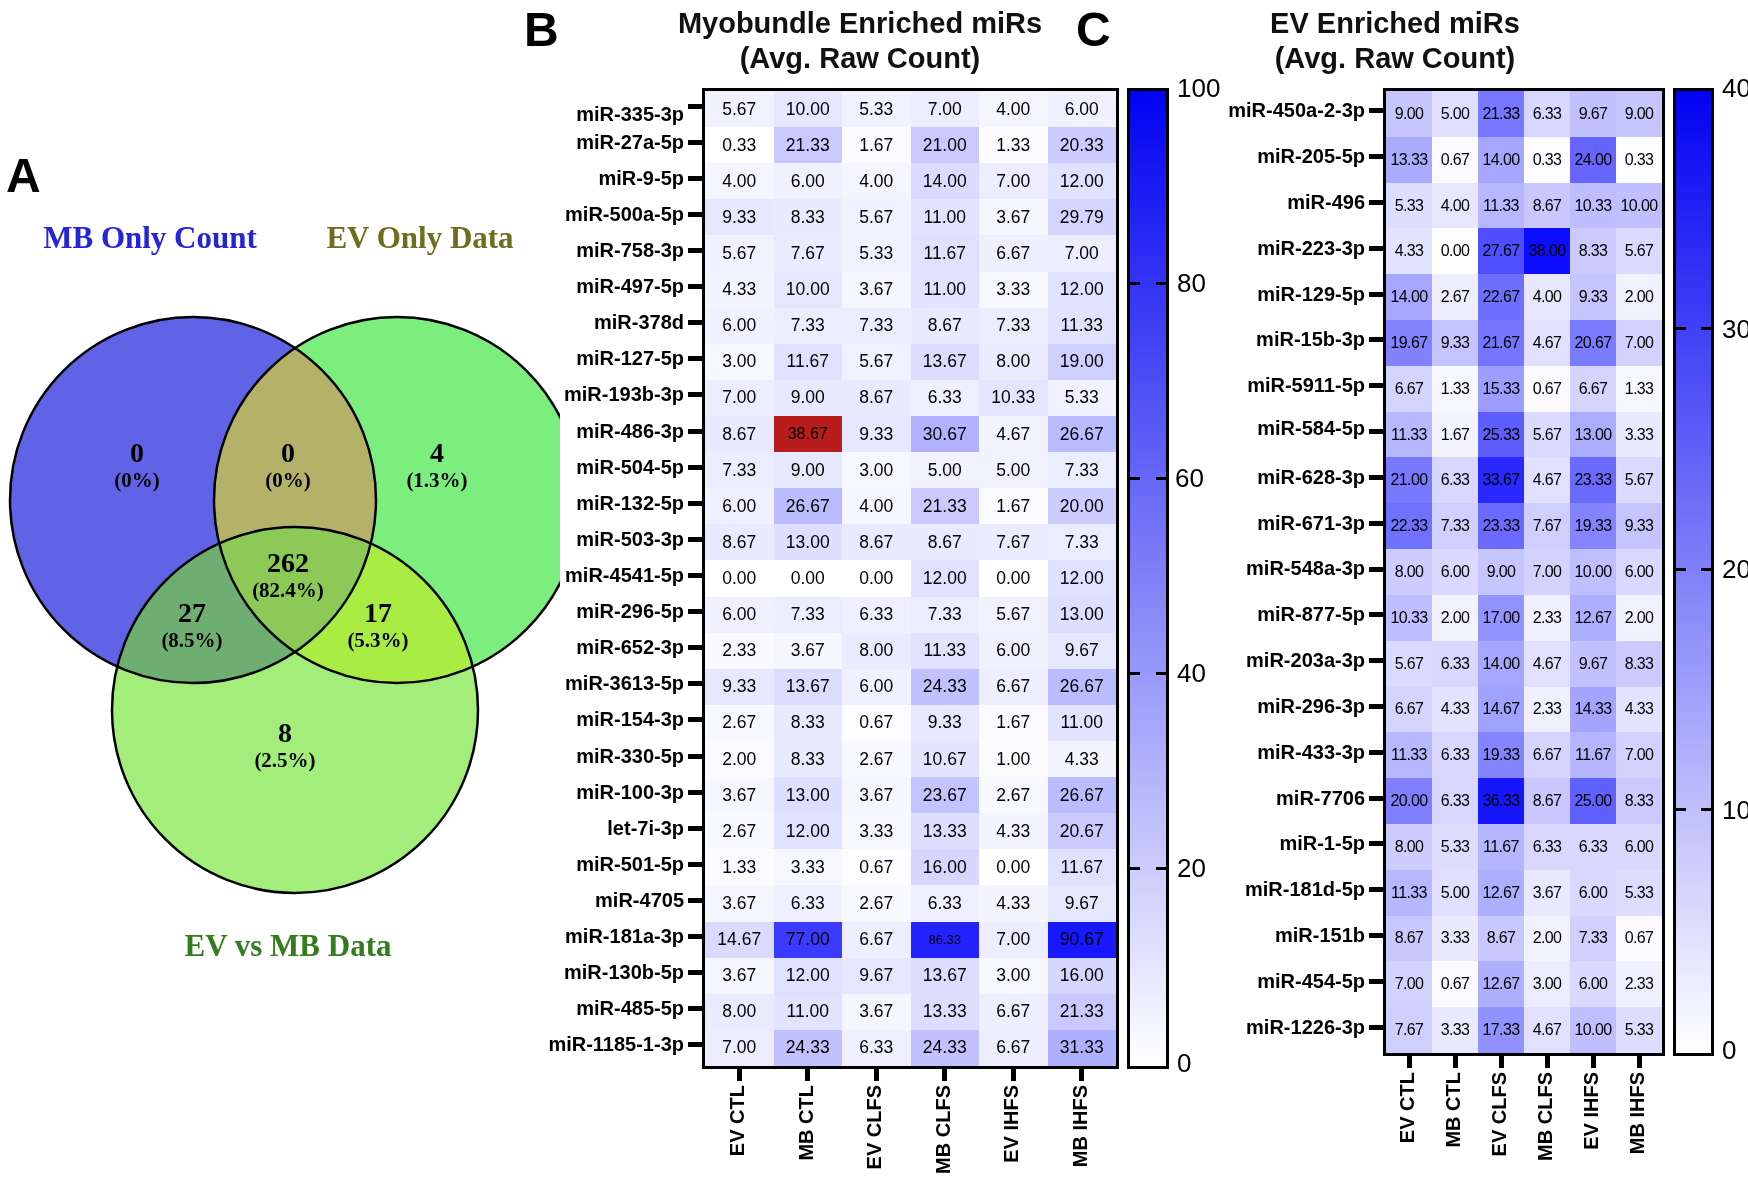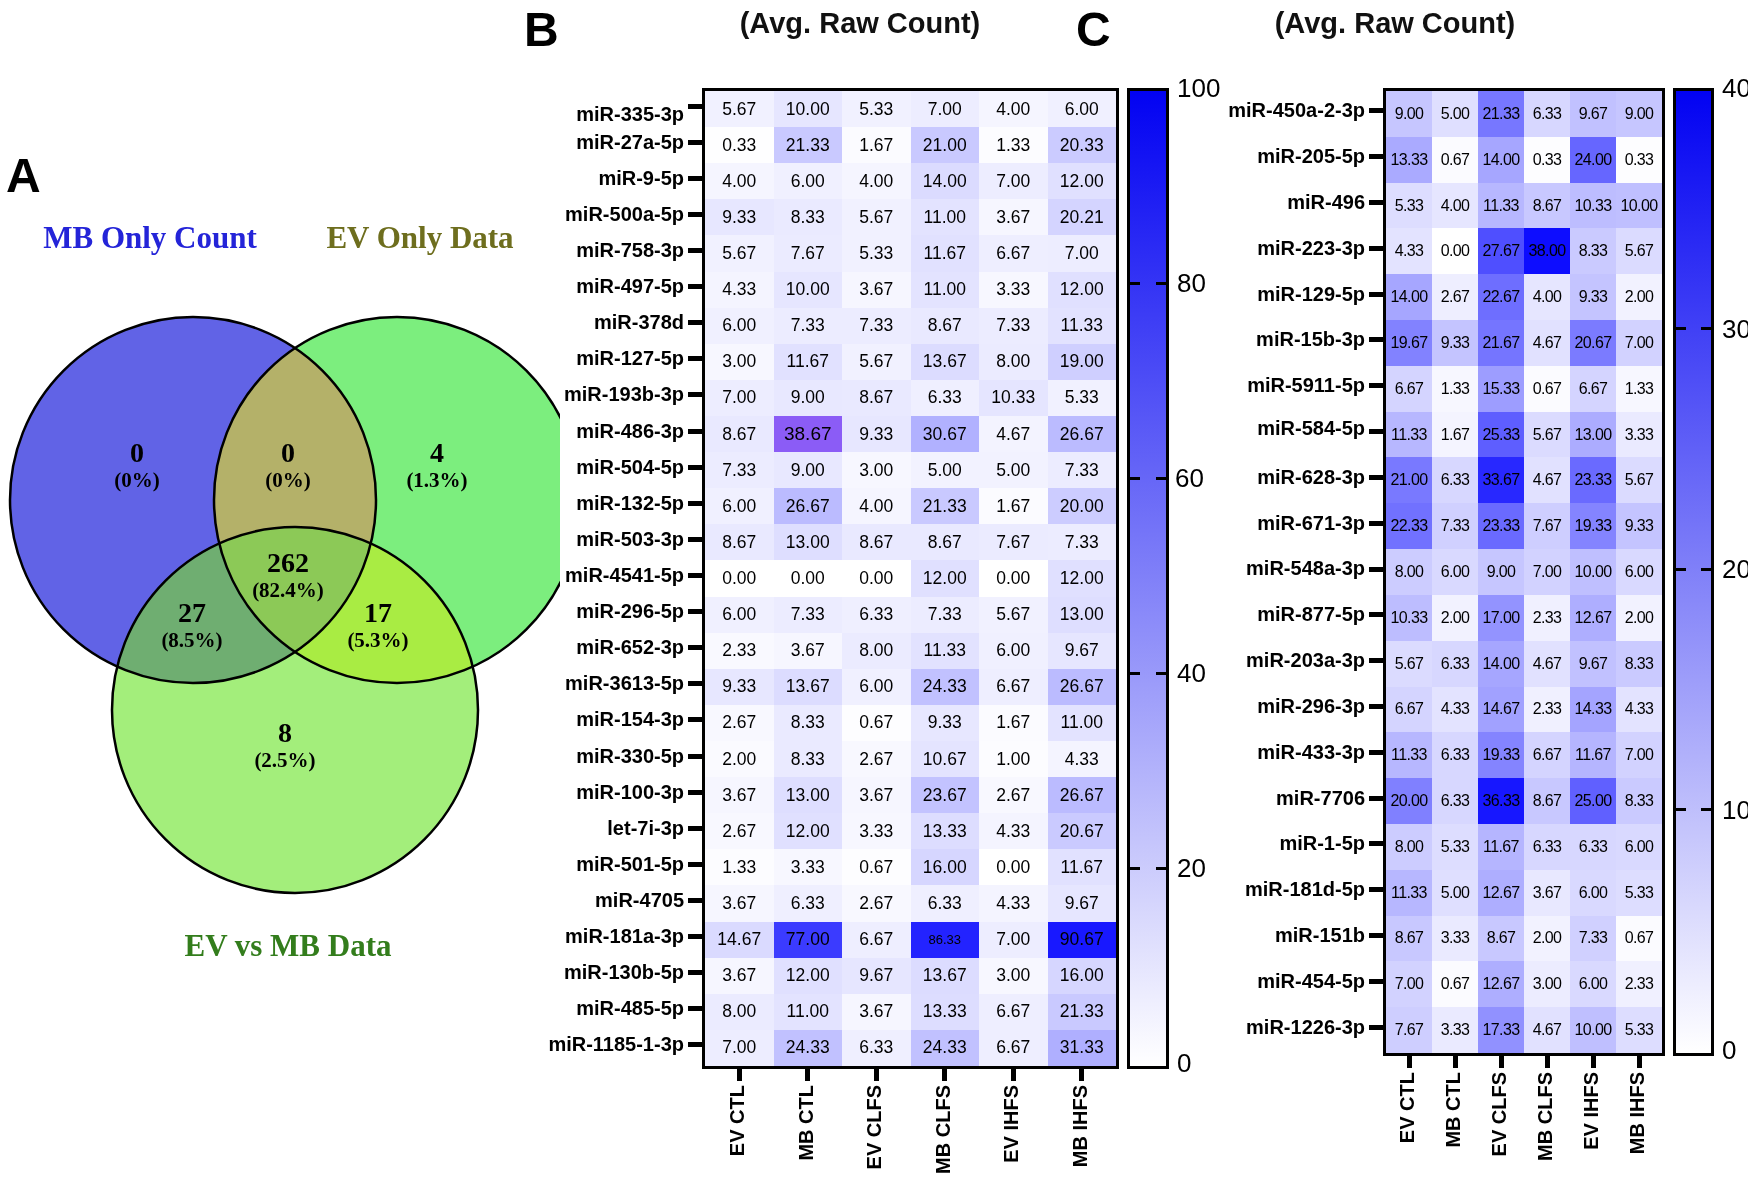--- a/index.html
+++ b/index.html
@@ -94,20 +94,21 @@
   <div class="venn-region" style="left:378px;top:598px;">
     <span class="cnt">17</span>
     <span class="pct">(5.3%)</span>
   </div>
   <div class="venn-region" style="left:285px;top:718px;">
     <span class="cnt">8</span>
     <span class="pct">(2.5%)</span>
   </div>
 
   <div class="hm-title" style="left:645px;top:6px;width:430px;">
+    <div>Myobundle Enriched miRs</div>
     <div>(Avg. Raw Count)</div>
   </div>
   <div id="heatB">
       <div class="hm-grid" style="left: 702px; top: 88px; width: 411px; height: 975px;">
         <div class="hm-cell" style="left: 0px; top: 0px; width: 68.5px; height: 36.1111px; background: rgb(241, 241, 255); font-size: 17.5px;">5.67</div>
         <div class="hm-cell" style="left: 68.5px; top: 0px; width: 68.5px; height: 36.1111px; background: rgb(230, 230, 255); font-size: 17.5px;">10.00</div>
         <div class="hm-cell" style="left: 137px; top: 0px; width: 68.5px; height: 36.1111px; background: rgb(241, 241, 255); font-size: 17.5px;">5.33</div>
         <div class="hm-cell" style="left: 205.5px; top: 0px; width: 68.5px; height: 36.1111px; background: rgb(237, 237, 255); font-size: 17.5px;">7.00</div>
         <div class="hm-cell" style="left: 274px; top: 0px; width: 68.5px; height: 36.1111px; background: rgb(245, 245, 255); font-size: 17.5px;">4.00</div>
         <div class="hm-cell" style="left: 342.5px; top: 0px; width: 68.5px; height: 36.1111px; background: rgb(240, 240, 255); font-size: 17.5px;">6.00</div>
@@ -121,21 +122,21 @@
         <div class="hm-cell" style="left: 68.5px; top: 72.2222px; width: 68.5px; height: 36.1111px; background: rgb(240, 240, 255); font-size: 17.5px;">6.00</div>
         <div class="hm-cell" style="left: 137px; top: 72.2222px; width: 68.5px; height: 36.1111px; background: rgb(245, 245, 255); font-size: 17.5px;">4.00</div>
         <div class="hm-cell" style="left: 205.5px; top: 72.2222px; width: 68.5px; height: 36.1111px; background: rgb(219, 219, 255); font-size: 17.5px;">14.00</div>
         <div class="hm-cell" style="left: 274px; top: 72.2222px; width: 68.5px; height: 36.1111px; background: rgb(237, 237, 255); font-size: 17.5px;">7.00</div>
         <div class="hm-cell" style="left: 342.5px; top: 72.2222px; width: 68.5px; height: 36.1111px; background: rgb(224, 224, 255); font-size: 17.5px;">12.00</div>
         <div class="hm-cell" style="left: 0px; top: 108.333px; width: 68.5px; height: 36.1111px; background: rgb(231, 231, 255); font-size: 17.5px;">9.33</div>
         <div class="hm-cell" style="left: 68.5px; top: 108.333px; width: 68.5px; height: 36.1111px; background: rgb(234, 234, 255); font-size: 17.5px;">8.33</div>
         <div class="hm-cell" style="left: 137px; top: 108.333px; width: 68.5px; height: 36.1111px; background: rgb(241, 241, 255); font-size: 17.5px;">5.67</div>
         <div class="hm-cell" style="left: 205.5px; top: 108.333px; width: 68.5px; height: 36.1111px; background: rgb(227, 227, 255); font-size: 17.5px;">11.00</div>
         <div class="hm-cell" style="left: 274px; top: 108.333px; width: 68.5px; height: 36.1111px; background: rgb(246, 246, 255); font-size: 17.5px;">3.67</div>
-        <div class="hm-cell" style="left: 342.5px; top: 108.333px; width: 68.5px; height: 36.1111px; background: rgb(212, 212, 255); font-size: 17.5px;">20.21</div>
+        <div class="hm-cell" style="left: 342.5px; top: 108.333px; width: 68.5px; height: 36.1111px; background: rgb(212, 212, 255); font-size: 17.5px;">29.79</div>
         <div class="hm-cell" style="left: 0px; top: 144.444px; width: 68.5px; height: 36.1111px; background: rgb(241, 241, 255); font-size: 17.5px;">5.67</div>
         <div class="hm-cell" style="left: 68.5px; top: 144.444px; width: 68.5px; height: 36.1111px; background: rgb(235, 235, 255); font-size: 17.5px;">7.67</div>
         <div class="hm-cell" style="left: 137px; top: 144.444px; width: 68.5px; height: 36.1111px; background: rgb(241, 241, 255); font-size: 17.5px;">5.33</div>
         <div class="hm-cell" style="left: 205.5px; top: 144.444px; width: 68.5px; height: 36.1111px; background: rgb(225, 225, 255); font-size: 17.5px;">11.67</div>
         <div class="hm-cell" style="left: 274px; top: 144.444px; width: 68.5px; height: 36.1111px; background: rgb(238, 238, 255); font-size: 17.5px;">6.67</div>
         <div class="hm-cell" style="left: 342.5px; top: 144.444px; width: 68.5px; height: 36.1111px; background: rgb(237, 237, 255); font-size: 17.5px;">7.00</div>
         <div class="hm-cell" style="left: 0px; top: 180.556px; width: 68.5px; height: 36.1111px; background: rgb(244, 244, 255); font-size: 17.5px;">4.33</div>
         <div class="hm-cell" style="left: 68.5px; top: 180.556px; width: 68.5px; height: 36.1111px; background: rgb(230, 230, 255); font-size: 17.5px;">10.00</div>
         <div class="hm-cell" style="left: 137px; top: 180.556px; width: 68.5px; height: 36.1111px; background: rgb(246, 246, 255); font-size: 17.5px;">3.67</div>
         <div class="hm-cell" style="left: 205.5px; top: 180.556px; width: 68.5px; height: 36.1111px; background: rgb(227, 227, 255); font-size: 17.5px;">11.00</div>
@@ -153,21 +154,21 @@
         <div class="hm-cell" style="left: 205.5px; top: 252.778px; width: 68.5px; height: 36.1111px; background: rgb(220, 220, 255); font-size: 17.5px;">13.67</div>
         <div class="hm-cell" style="left: 274px; top: 252.778px; width: 68.5px; height: 36.1111px; background: rgb(235, 235, 255); font-size: 17.5px;">8.00</div>
         <div class="hm-cell" style="left: 342.5px; top: 252.778px; width: 68.5px; height: 36.1111px; background: rgb(207, 207, 255); font-size: 17.5px;">19.00</div>
         <div class="hm-cell" style="left: 0px; top: 288.889px; width: 68.5px; height: 36.1111px; background: rgb(237, 237, 255); font-size: 17.5px;">7.00</div>
         <div class="hm-cell" style="left: 68.5px; top: 288.889px; width: 68.5px; height: 36.1111px; background: rgb(232, 232, 255); font-size: 17.5px;">9.00</div>
         <div class="hm-cell" style="left: 137px; top: 288.889px; width: 68.5px; height: 36.1111px; background: rgb(233, 233, 255); font-size: 17.5px;">8.67</div>
         <div class="hm-cell" style="left: 205.5px; top: 288.889px; width: 68.5px; height: 36.1111px; background: rgb(239, 239, 255); font-size: 17.5px;">6.33</div>
         <div class="hm-cell" style="left: 274px; top: 288.889px; width: 68.5px; height: 36.1111px; background: rgb(229, 229, 255); font-size: 17.5px;">10.33</div>
         <div class="hm-cell" style="left: 342.5px; top: 288.889px; width: 68.5px; height: 36.1111px; background: rgb(241, 241, 255); font-size: 17.5px;">5.33</div>
         <div class="hm-cell" style="left: 0px; top: 325px; width: 68.5px; height: 36.1111px; background: rgb(233, 233, 255); font-size: 17.5px;">8.67</div>
-        <div class="hm-cell" style="left: 68.5px; top: 325px; width: 68.5px; height: 36.1111px; background: #8b5cf6; font-size: 19px;">38.67</div>
+        <div class="hm-cell" style="left: 68.5px; top: 325px; width: 68.5px; height: 36.1111px; background: #b91c1c; font-size: 16px;">38.67</div>
         <div class="hm-cell" style="left: 137px; top: 325px; width: 68.5px; height: 36.1111px; background: rgb(231, 231, 255); font-size: 17.5px;">9.33</div>
         <div class="hm-cell" style="left: 205.5px; top: 325px; width: 68.5px; height: 36.1111px; background: rgb(177, 177, 255); font-size: 17.5px;">30.67</div>
         <div class="hm-cell" style="left: 274px; top: 325px; width: 68.5px; height: 36.1111px; background: rgb(243, 243, 255); font-size: 17.5px;">4.67</div>
         <div class="hm-cell" style="left: 342.5px; top: 325px; width: 68.5px; height: 36.1111px; background: rgb(187, 187, 255); font-size: 17.5px;">26.67</div>
         <div class="hm-cell" style="left: 0px; top: 361.111px; width: 68.5px; height: 36.1111px; background: rgb(236, 236, 255); font-size: 17.5px;">7.33</div>
         <div class="hm-cell" style="left: 68.5px; top: 361.111px; width: 68.5px; height: 36.1111px; background: rgb(232, 232, 255); font-size: 17.5px;">9.00</div>
         <div class="hm-cell" style="left: 137px; top: 361.111px; width: 68.5px; height: 36.1111px; background: rgb(247, 247, 255); font-size: 17.5px;">3.00</div>
         <div class="hm-cell" style="left: 205.5px; top: 361.111px; width: 68.5px; height: 36.1111px; background: rgb(242, 242, 255); font-size: 17.5px;">5.00</div>
         <div class="hm-cell" style="left: 274px; top: 361.111px; width: 68.5px; height: 36.1111px; background: rgb(242, 242, 255); font-size: 17.5px;">5.00</div>
         <div class="hm-cell" style="left: 342.5px; top: 361.111px; width: 68.5px; height: 36.1111px; background: rgb(236, 236, 255); font-size: 17.5px;">7.33</div>
@@ -345,20 +346,21 @@
       <div class="cbar-label" style="left: 1175px; top: 465px;">60</div>
       <div class="cbar-tick" style="left: 1130px; top: 476.5px; width: 10px;"></div>
       <div class="cbar-tick" style="left: 1156px; top: 476.5px; width: 10px;"></div>
       <div class="cbar-label" style="left: 1177px; top: 270px;">80</div>
       <div class="cbar-tick" style="left: 1130px; top: 281.5px; width: 10px;"></div>
       <div class="cbar-tick" style="left: 1156px; top: 281.5px; width: 10px;"></div>
       <div class="cbar-label" style="left: 1177px; top: 75px;">100</div>
     </div>
 
   <div class="hm-title" style="left:1185px;top:6px;width:420px;">
+    <div>EV Enriched miRs</div>
     <div>(Avg. Raw Count)</div>
   </div>
   <div id="heatC">
       <div class="hm-grid" style="left: 1383px; top: 88px; width: 276px; height: 962px;">
         <div class="hm-cell" style="left: 0px; top: 0px; width: 46px; height: 45.8095px; background: rgb(198, 198, 255); font-size: 16px; letter-spacing: -0.6px;">9.00</div>
         <div class="hm-cell" style="left: 46px; top: 0px; width: 46px; height: 45.8095px; background: rgb(223, 223, 255); font-size: 16px; letter-spacing: -0.6px;">5.00</div>
         <div class="hm-cell" style="left: 92px; top: 0px; width: 46px; height: 45.8095px; background: rgb(119, 119, 255); font-size: 16px; letter-spacing: -0.6px;">21.33</div>
         <div class="hm-cell" style="left: 138px; top: 0px; width: 46px; height: 45.8095px; background: rgb(215, 215, 255); font-size: 16px; letter-spacing: -0.6px;">6.33</div>
         <div class="hm-cell" style="left: 184px; top: 0px; width: 46px; height: 45.8095px; background: rgb(193, 193, 255); font-size: 16px; letter-spacing: -0.6px;">9.67</div>
         <div class="hm-cell" style="left: 230px; top: 0px; width: 46px; height: 45.8095px; background: rgb(198, 198, 255); font-size: 16px; letter-spacing: -0.6px;">9.00</div>

